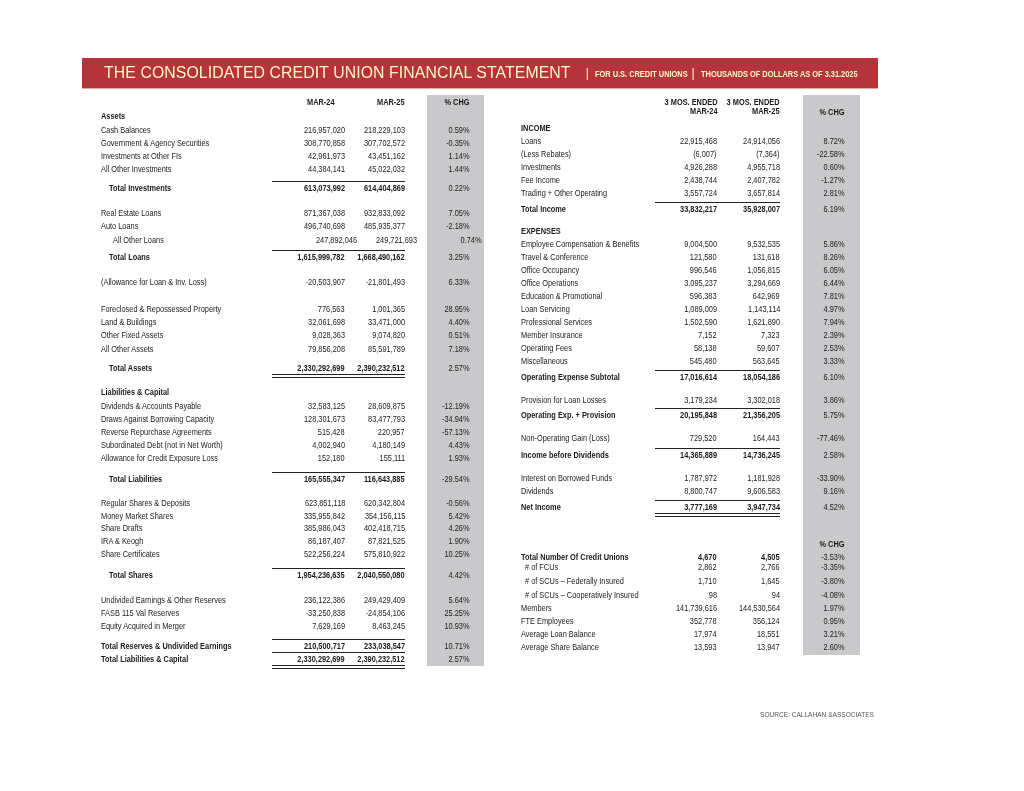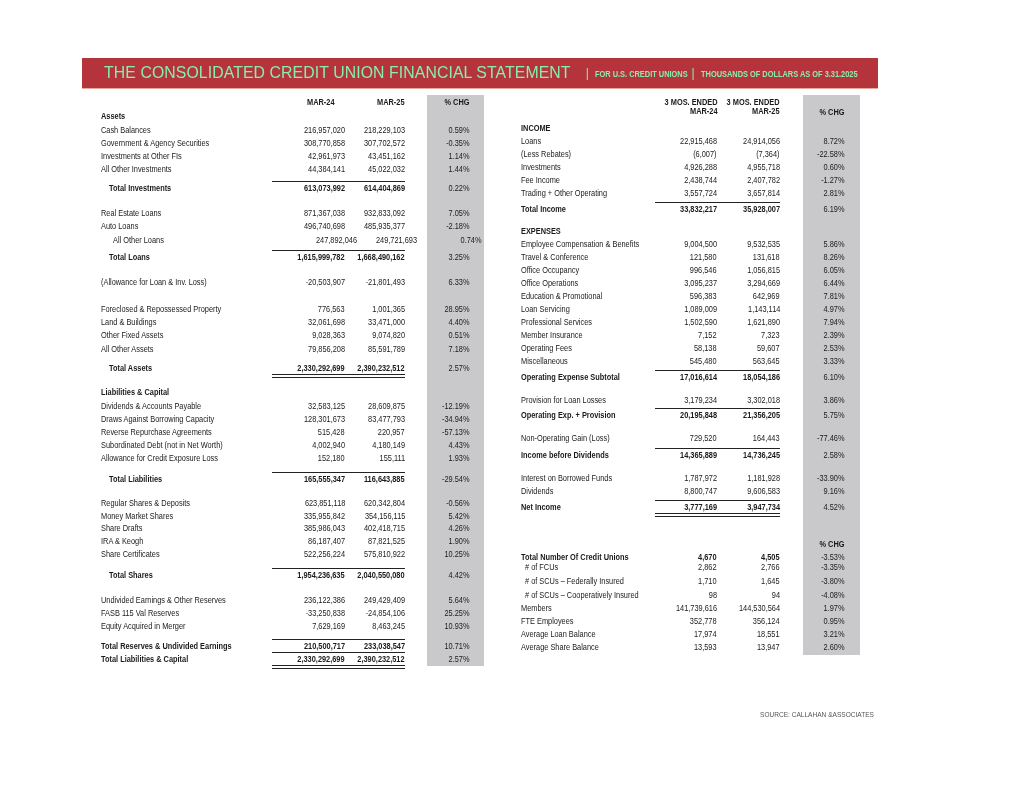--- a/index.html
+++ b/index.html
@@ -1,19 +1,19 @@
 <!DOCTYPE html>
 <html><head>
 <meta charset="utf-8">
 <style>
   html, body { margin: 0; padding: 0; background: #ffffff; }
   body { width: 1024px; height: 791px; position: relative; overflow: hidden;
          font-family: "Liberation Sans", sans-serif; color: #1a1a1a; }
   .banner { position: absolute; left: 82px; top: 58px; width: 796px; height: 30px;
-            background: #b5333a; color: #86efac; display: flex; align-items: center;
+            background: #b5333a; color: #fef9c3; display: flex; align-items: center;
             white-space: nowrap; border-bottom: 1px solid #e8a89a; }
   .banner .title { font-size: 17px; margin-left: 22px; letter-spacing: 0.1px; transform: scaleX(0.93); transform-origin: left center; }
   .banner .sep { font-size: 12px; margin: 0 6px; }
   .banner .sub { font-size: 9.5px; font-weight: bold; transform: scaleX(0.78); transform-origin: left center; display: inline-block; }
   .banner .subwrap { margin-left: -26px; display: flex; align-items: center; }
 
   .gray { position: absolute; background: #c9c9cb; }
 
   .row { position: absolute; height: 13px; font-size: 9px; line-height: 13px; white-space: nowrap; }
   .lbl, .v1, .v2, .pc, .hd { position: absolute; top: 0; }

